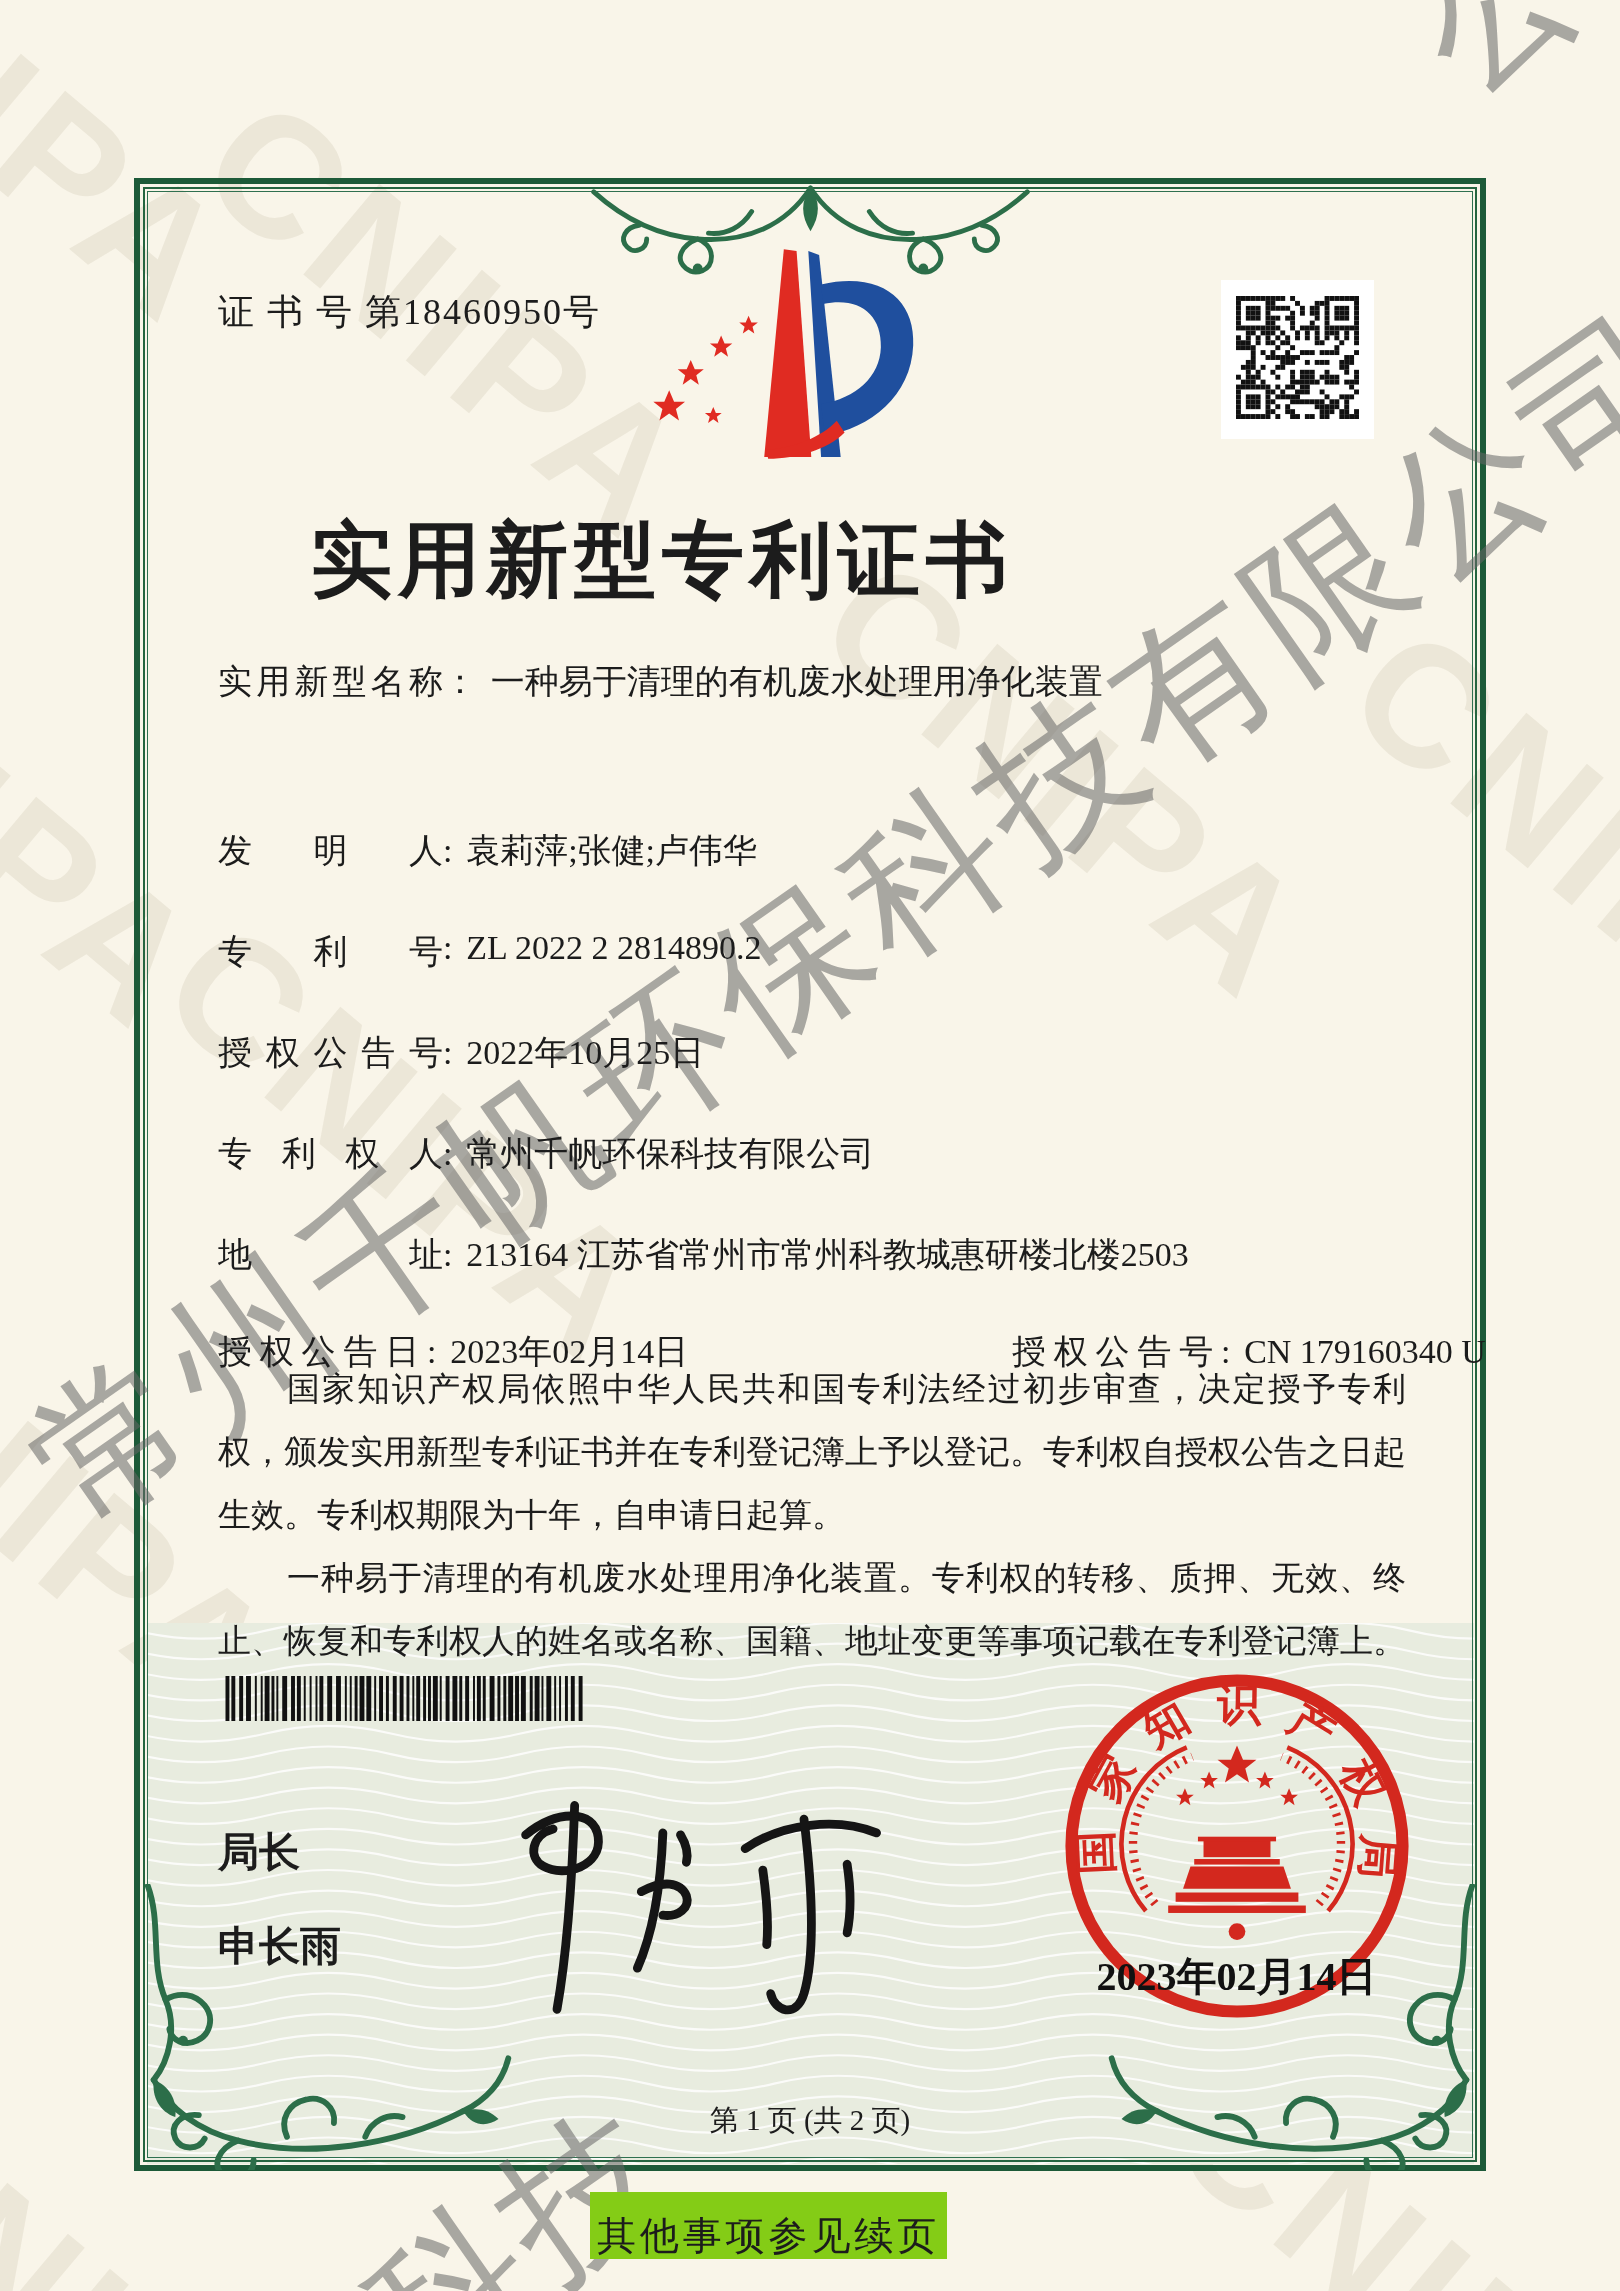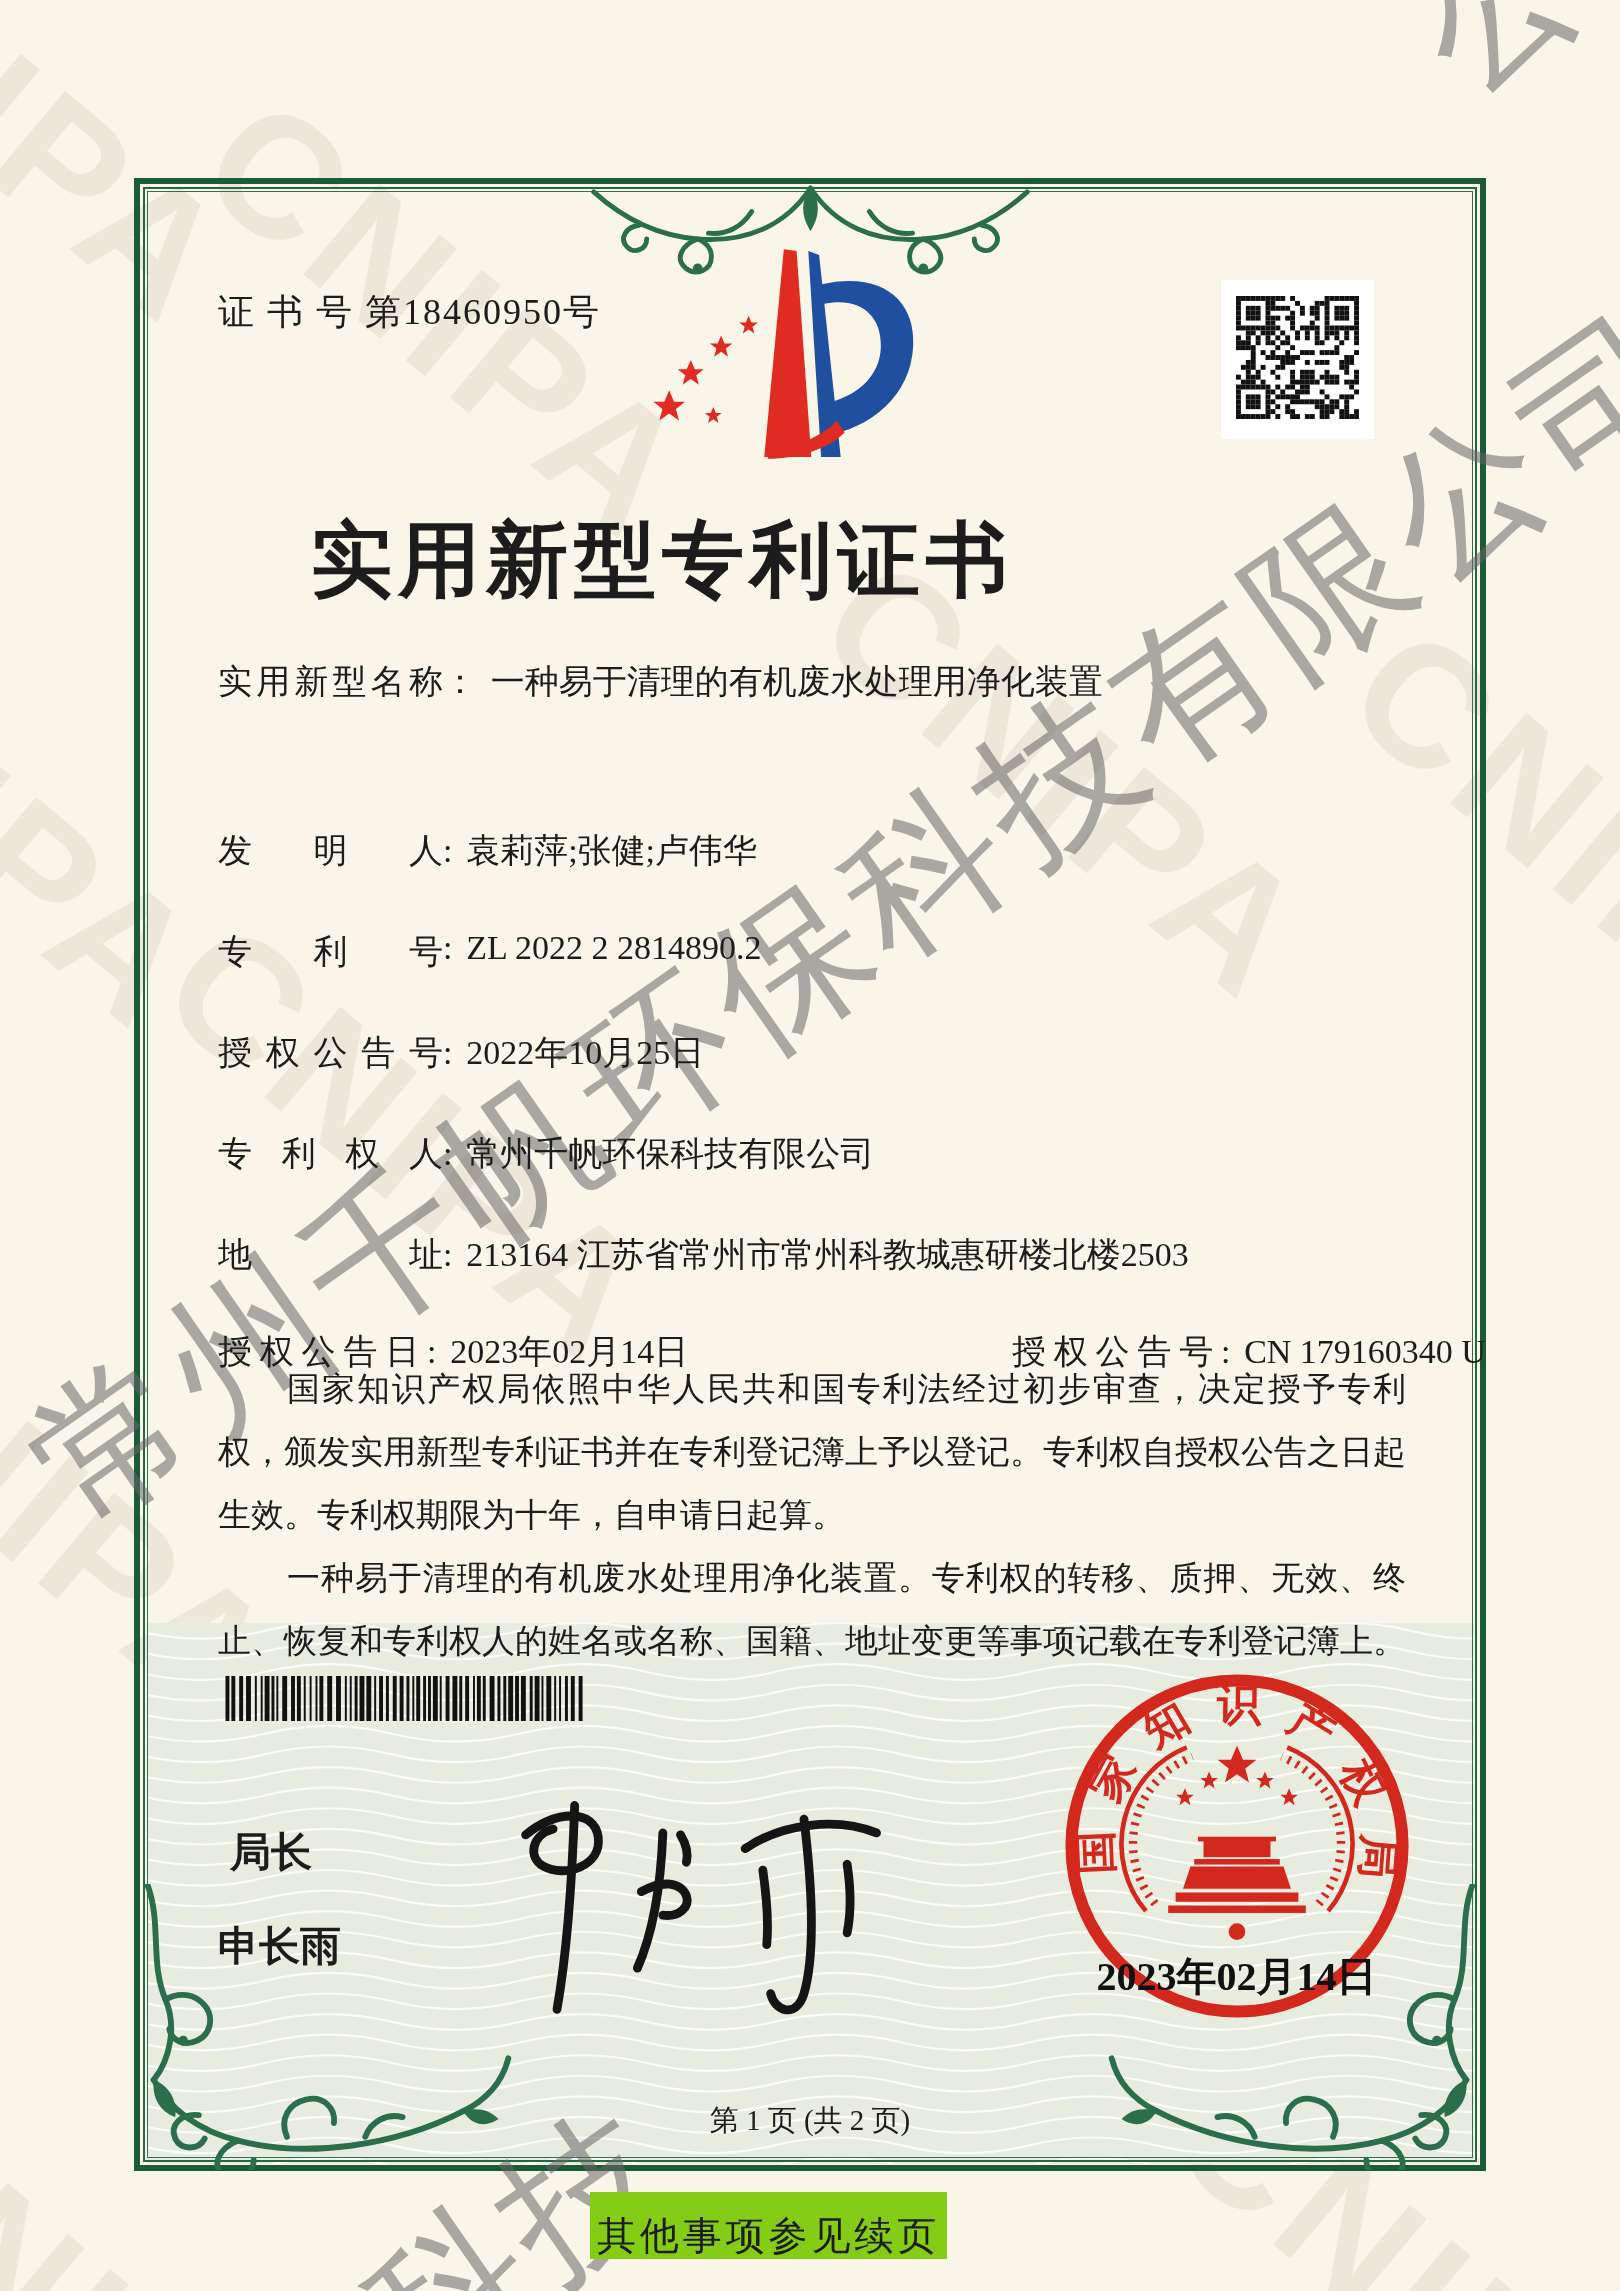--- a/index.html
+++ b/index.html
@@ -33,21 +33,21 @@
           vertical-align:top;}
   .fcolon{display:inline-block;margin-right:13.7px;}
   .grant2{position:absolute;left:794px;top:0;white-space:nowrap;}
   .glabel{letter-spacing:7.8px;}
   .paras{position:absolute;left:218px;top:1358px;width:1188px;font-size:33px;line-height:63px;
          text-align:justify;}
   .paras p{margin:0;text-indent:69px;}
   .barcode{position:absolute;left:223px;top:1676px;}
   .signer-title,.signer-name{position:absolute;left:218px;font-size:41px;font-weight:bold;
          font-family:"Liberation Sans","DejaVu Sans",sans-serif;}
-  .signer-title{top:1825px;margin-left:12px;}
+  .signer-title{top:1825px;}
   .signer-name{top:1919px;}
   .signature{position:absolute;left:459px;top:1776px;}
   .seal{position:absolute;left:1051px;top:1660px;}
   .seal-date{position:absolute;left:1070px;top:1949px;width:333px;text-align:center;
              font-size:40px;font-weight:bold;color:#111;}
   .page-indicator{position:absolute;left:0;top:2101px;width:1620px;text-align:center;font-size:29px;}
   .cont-box{position:absolute;left:590px;top:2192px;width:357px;height:67px;background:#84cc16;}
   .cont-box span{display:block;line-height:88px;text-align:center;font-size:39px;letter-spacing:3.9px;}
 </style>
 </head>

